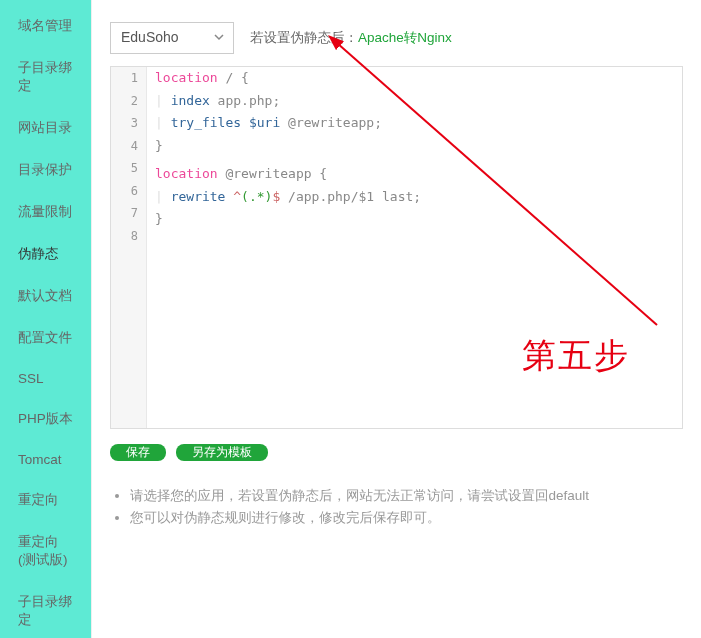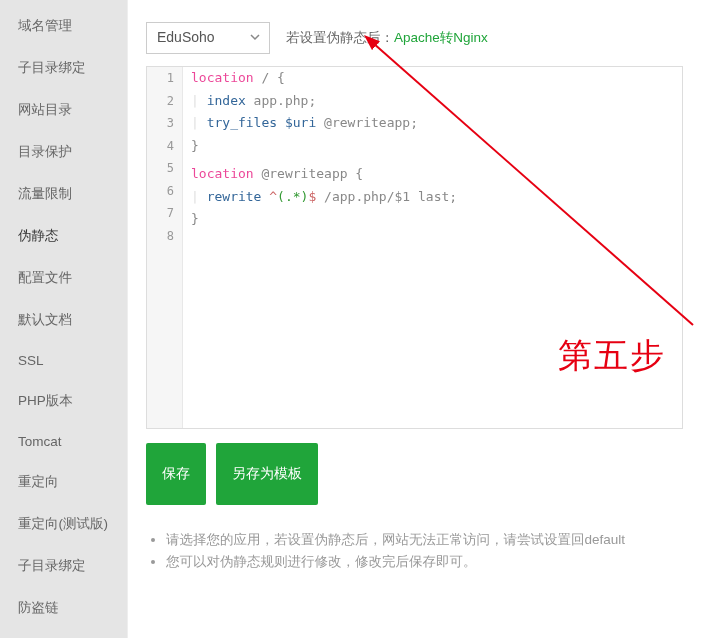--- a/index.html
+++ b/index.html
@@ -1,18 +1,18 @@
 <!DOCTYPE html>
 <html><head>
   <meta charset="utf-8">
   <style>
     * { margin: 0; padding: 0; box-sizing: border-box; }
     body { font-family: "Microsoft YaHei", Arial, sans-serif; font-size: 14px; color: #333; background: #fff; width: 701px; height: 638px; overflow: hidden; position: relative; }
     .container { display: flex; height: 100%; }
-    .sidebar { width: 128px; border-right: 1px solid #eee; padding-top: 5px; background: #e5e5e5; }
+    .sidebar { width: 92px; border-right: 1px solid #eee; padding-top: 5px; background: #5eead4; }
     .sidebar-item { padding: 12px 18px; color: #666; cursor: pointer; font-size: 13.5px; }
     .sidebar-item.active { color: #333; position: relative; }
     .main { flex: 1; padding: 22px 18px 0 18px; position: relative; }
     .toolbar { display: flex; align-items: center; margin-bottom: 12px; }
     .select-wrap { position: relative; display: inline-block; width: 124px; height: 32px; border: 1px solid #ccc; background: #fff; }
     .select-val { padding: 5px 28px 5px 10px; color: #555; font-size: 14px; line-height: 18px; }
     .select-chevron { position: absolute; right: 8px; top: 5px; pointer-events: none; }
     .tool-label { margin-left: 16px; color: #666; font-size: 13.5px; }
     .tool-link { color: #20a53a; }
     .editor { border: 1px solid #ddd; height: 363px; background: #fff; display: flex; }
@@ -21,39 +21,39 @@
     .code { flex: 1; font-family: Consolas, monospace; font-size: 13px; padding-top: 0; }
     .code-line { padding: 3px 8px; line-height: 16.5px; }
     .indent-guide { color: #e0e0e0; user-select: none; }
     .tok-special { color: #ec4899; }
     .tok-key { color: #369; }
     .tok-re { color: #c66; }
     .tok-re2 { color: #393; }
     .tok-var { color: #369; }
     .tok-text { color: #888; }
     .btn-row { margin-top: 14px; }
-    .btn { display: inline-block; padding: 22px 16px; color: #fff; background: #20a53a; border: none; border-radius: 2px; font-size: 14px; cursor: pointer; margin-right: 6px; }
+    .btn { display: inline-block; padding: 0 16px; color: #fff; background: #20a53a; border: none; border-radius: 8px; font-size: 12px; cursor: pointer; margin-right: 6px; }
     .tips { margin-top: 26px; padding-left: 0; color: #999; font-size: 13.5px; }
     .tips li { margin: 4px 0 4px 20px; list-style: disc; }
     .arrow-svg { position: absolute; top: 35px; left: 235px; pointer-events: none; }
     .step-label { position: absolute; top: 333px; left: 430px; color: #e60012; font-family: "SimSun", serif; font-size: 34px; letter-spacing: 2px; pointer-events: none; }
   </style>
 </head>
 <body>
 
 <div class="container">
   <div class="sidebar" id="sidebar">
       <div class="sidebar-item">域名管理</div>
       <div class="sidebar-item">子目录绑定</div>
       <div class="sidebar-item">网站目录</div>
       <div class="sidebar-item">目录保护</div>
       <div class="sidebar-item">流量限制</div>
       <div class="sidebar-item active">伪静态</div>
+      <div class="sidebar-item">默认文档</div>
       <div class="sidebar-item">配置文件</div>
-      <div class="sidebar-item">默认文档</div>
       <div class="sidebar-item">SSL</div>
       <div class="sidebar-item">PHP版本</div>
       <div class="sidebar-item">Tomcat</div>
       <div class="sidebar-item">重定向</div>
       <div class="sidebar-item">重定向(测试版)</div>
       <div class="sidebar-item">子目录绑定</div>
       <div class="sidebar-item">防盗链</div>
     </div>
 
   <div class="main">

